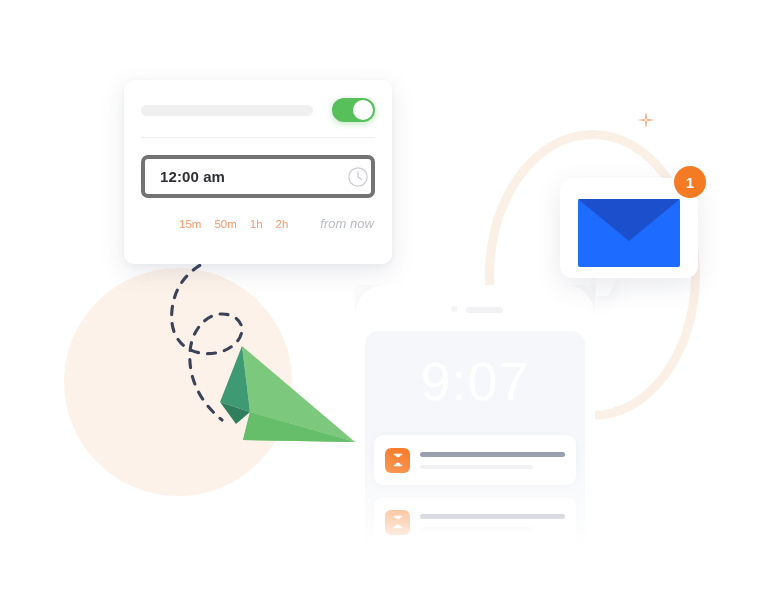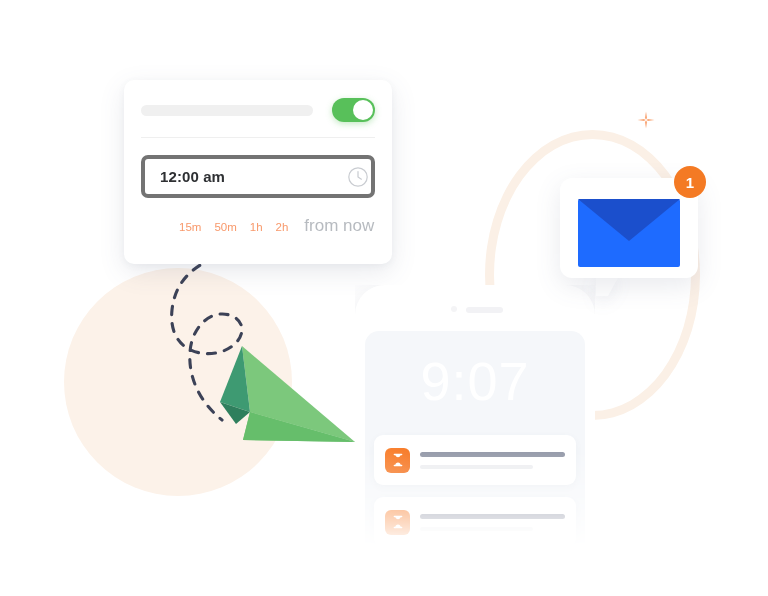--- a/index.html
+++ b/index.html
@@ -138,23 +138,24 @@
     gap: 13px;
     padding-left: 38px;
   }
   .quick-link {
     font-size: 11.5px;
     color: #F8996B;
     font-weight: 500;
     cursor: pointer;
   }
   .quick-suffix {
-    font-size: 17px;
+    font-size: 13px;
     color: #B7BBC0;
-    margin-left: 3px;
+    margin-left: 19px;
+    font-style: italic;
   }
 
   
   .phone-wrap {
     position: absolute;
     left: 355px;
     top: 285px;
     width: 240px;
     height: 311px;
     -webkit-mask-image: linear-gradient(to bottom, #000 0px, #000 165px, rgba(0,0,0,0.55) 215px, rgba(0,0,0,0) 262px);

